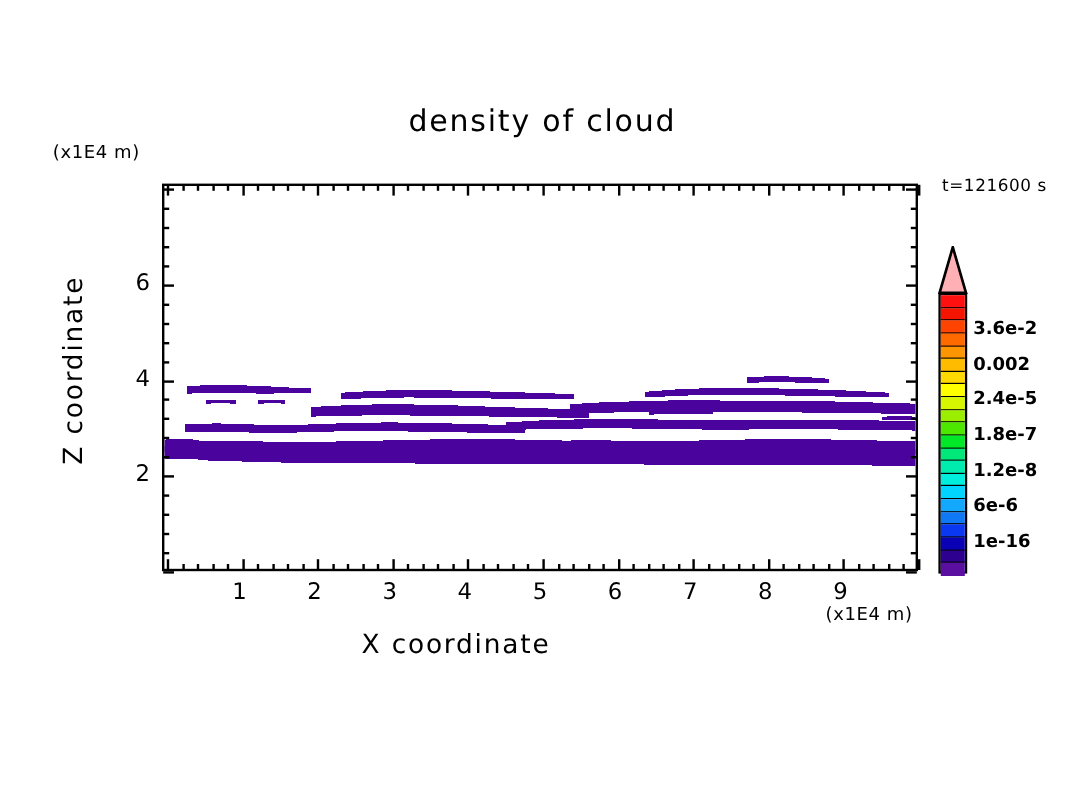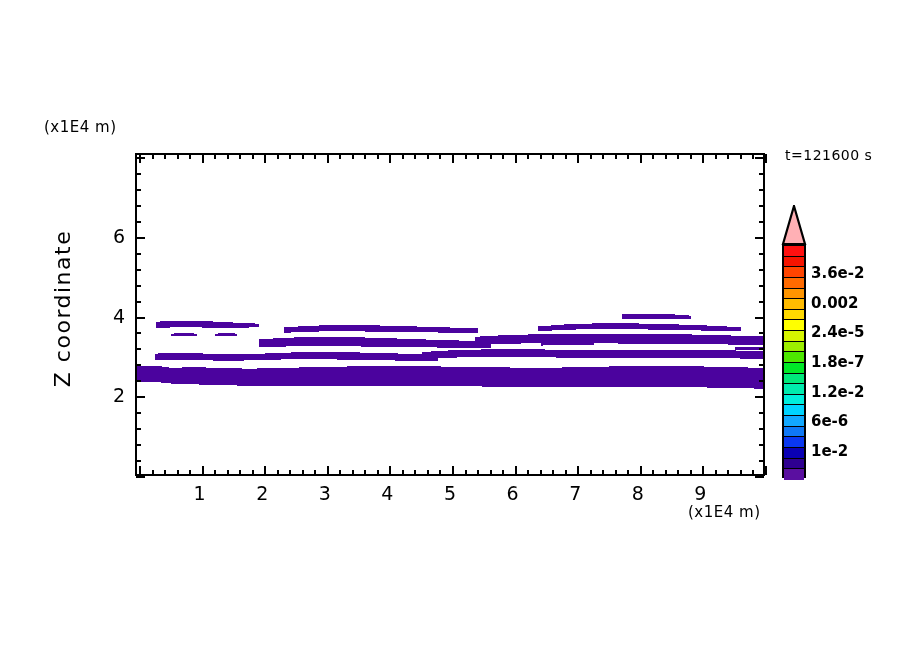--- a/index.html
+++ b/index.html
@@ -86,25 +86,27 @@
     position:absolute;left:28px;font-size:15px;white-space:nowrap;
     font-weight:bold;
     font-family:"DejaVu Sans","Liberation Sans",sans-serif;
   }
 </style>
 </head>
 <body>
 
 <div class="root">
 
+  <div id="plot-title">density of cloud</div>
 
   <div id="yunit-label">(x1E4 m)</div>
   <div id="xunit-label">(x1E4 m)</div>
   <div id="time-label">t=121600 s</div>
 
+  <div id="xaxis-title">X coordinate</div>
   <div id="yaxis-title">Z coordinate</div>
 
   <div id="plot-frame">
     <div id="plot-clip">
       <svg id="contour-svg" width="626" height="319" viewBox="0 0 626 319" xmlns="http://www.w3.org/2000/svg" shape-rendering="crispEdges">
         <g id="contour-shapes" fill="#4B039E">
             <path d="M0.0,216.9 L21.9,216.9 L37.6,219.3 L68.9,218.5 L100.2,219.3 L137.7,219.3 L175.3,219.7 L212.8,220.1 L250.4,219.3 L288.0,218.5 L325.5,217.7 L363.1,218.5 L400.6,219.3 L438.2,219.3 L475.8,219.3 L513.3,218.5 L550.9,217.7 L588.4,218.5 L626.0,219.3 L626.0,233.7 L588.4,232.9 L550.9,232.1 L513.3,232.1 L475.8,232.1 L438.2,232.1 L400.6,232.1 L363.1,231.7 L325.5,231.3 L288.0,231.3 L250.4,231.3 L212.8,231.3 L175.3,230.9 L137.7,230.5 L100.2,230.5 L68.9,229.7 L37.6,228.9 L21.9,227.3 L0.0,227.3 Z"></path>
             <path d="M0.0,211.3 L18.8,210.5 L34.4,212.9 L56.3,212.1 L81.4,212.9 L112.7,213.7 L144.0,212.9 L181.5,212.1 L219.1,211.3 L256.7,210.5 L294.2,211.3 L331.8,212.1 L369.3,212.9 L406.9,212.9 L444.5,212.1 L482.0,211.3 L519.6,210.5 L557.1,211.3 L594.7,212.1 L626.0,212.9 L626.0,223.3 L594.7,223.3 L557.1,222.5 L519.6,221.7 L482.0,221.7 L444.5,222.5 L406.9,223.3 L369.3,223.3 L331.8,222.5 L294.2,221.7 L256.7,220.9 L219.1,220.9 L181.5,221.7 L144.0,222.5 L112.7,223.3 L81.4,222.5 L56.3,221.7 L34.4,221.7 L18.8,220.9 L0.0,221.3 Z"></path>
             <path d="M3.1,221.7 L31.3,221.7 L59.5,222.5 L87.6,222.1 L118.9,222.9 L150.2,222.5 L181.5,223.3 L206.6,222.9 L231.6,223.3 L231.6,227.3 L206.6,227.3 L181.5,227.7 L150.2,226.9 L118.9,227.3 L87.6,226.5 L59.5,226.9 L31.3,226.1 L3.1,226.1 Z"></path>
             <path d="M17.5,198.6 L43.8,197.8 L68.9,198.6 L97.0,199.4 L125.2,198.6 L156.5,197.4 L187.8,197.0 L219.1,197.4 L250.4,198.2 L278.6,199.0 L300.5,199.8 L300.5,205.8 L278.6,205.8 L250.4,205.4 L219.1,205.0 L187.8,204.2 L156.5,204.2 L125.2,205.0 L97.0,205.8 L68.9,205.4 L43.8,204.6 L17.5,205.0 Z"></path>
@@ -318,18 +320,18 @@
         <div class="cb-band" style="background: rgb(10, 0, 180); height: 10.6364px;"></div>
         <div class="cb-band" style="background: rgb(46, 0, 144); height: 10.6364px;"></div>
         <div class="cb-band" style="background: rgb(90, 15, 160); height: 10.6364px;"></div>
       </div>
   </div>
   <div id="cb-labels">
       <div class="cb-label" style="left: 811px; top: 263.857px;">3.6e-2</div>
       <div class="cb-label" style="left: 811px; top: 293.571px;">0.002</div>
       <div class="cb-label" style="left: 811px; top: 323.286px;">2.4e-5</div>
       <div class="cb-label" style="left: 811px; top: 353px;">1.8e-7</div>
-      <div class="cb-label" style="left: 811px; top: 382.714px;">1.2e-2</div>
+      <div class="cb-label" style="left: 811px; top: 382.714px;">1.2e-8</div>
       <div class="cb-label" style="left: 811px; top: 412.429px;">6e-6</div>
-      <div class="cb-label" style="left: 811px; top: 442.143px;">1e-2</div>
+      <div class="cb-label" style="left: 811px; top: 442.143px;">1e-16</div>
     </div>
 
 </div>
 
 </body></html>

